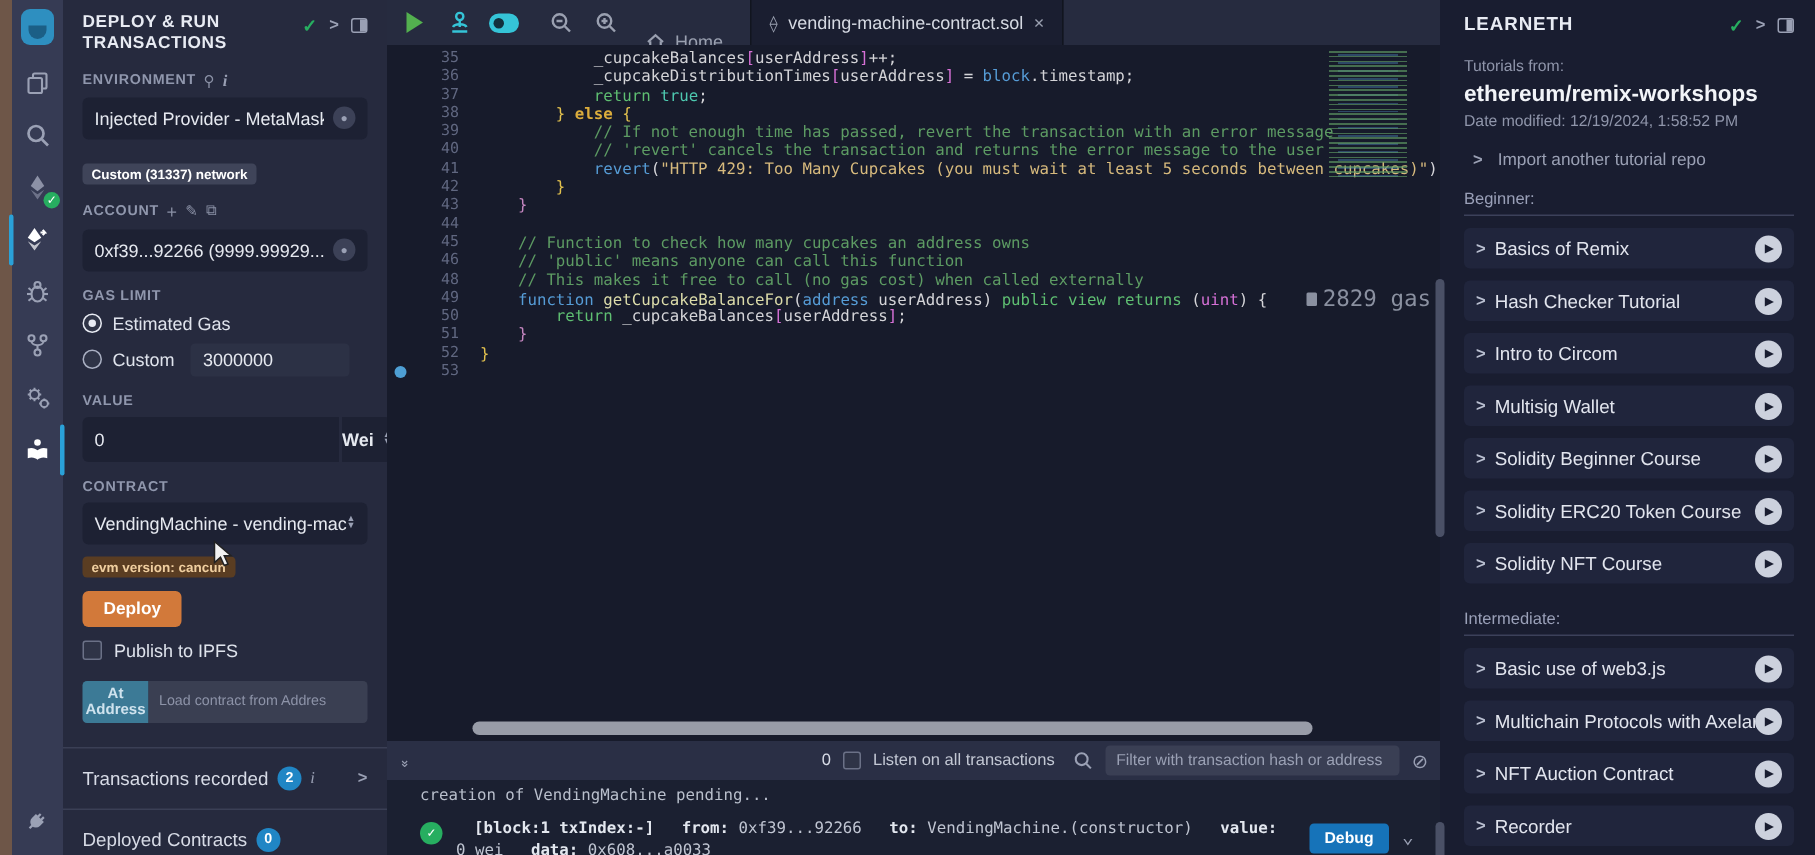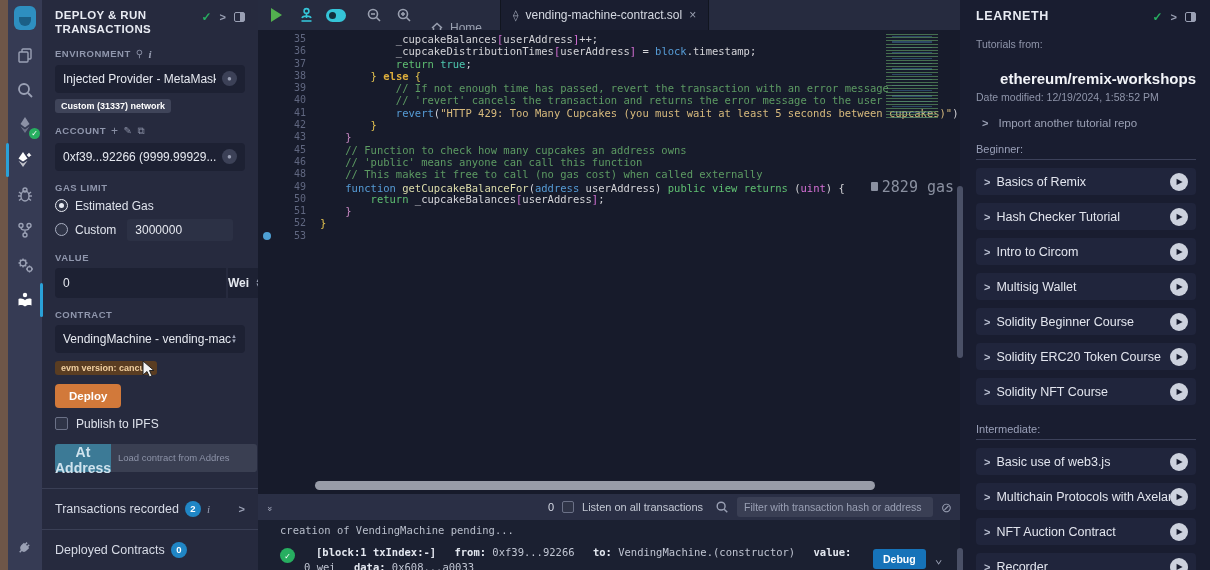--- a/index.html
+++ b/index.html
@@ -33,36 +33,36 @@
   .check-green { color:#27ae60; font-size:12px; font-weight:bold; }
   .chev { color:#9aa0b4; font-size:11px; font-weight:bold; }
   .winbox { width:11px; height:10px; border:1.5px solid #9aa0b4; border-radius:2px; position:relative; }
   .winbox::after{ content:""; position:absolute; right:0; top:0; bottom:0; width:4px; background:#9aa0b4; }
   .sec-label { font-size:9.5px; letter-spacing:.5px; color:#9097ad; margin:11px 0 5px; display:flex; align-items:center; gap:5px; font-weight:bold; }
   .sec-label .mini { font-size:10px; font-weight:normal; color:#8a90a5; }
   .mini-serif { font-family:"Liberation Serif", serif; font-style:italic; font-size:11px; color:#9aa0b4; }
   .select { background:#1d2133; border-radius:4px; height:28px; display:flex; align-items:center; padding:0 8px; color:#e6e9f0; font-size:12px; cursor:pointer; }
   .select .txt { white-space:nowrap; overflow:hidden; flex:1; }
   .dot-circle { width:15px; height:15px; border-radius:50%; background:#3c4157; flex:none; margin-left:6px; display:flex; align-items:center; justify-content:center; color:#9aa0b4; font-size:8px; }
-  .net-badge { display:inline-block; margin-top:6px; background:#3f4459; color:#fff; font-size:9px; font-weight:bold; padding:2px 6px; border-radius:3px; }
+  .net-badge { display:inline-block; margin-top:16px; background:#3f4459; color:#fff; font-size:9px; font-weight:bold; padding:2px 6px; border-radius:3px; }
   .radio-row { display:flex; align-items:center; gap:7px; margin:6px 0; color:#dfe3ec; font-size:12px; }
   .radio { width:13px; height:13px; border-radius:50%; border:1.5px solid #aab0c3; flex:none; position:relative; background:#2f3447; cursor:pointer; }
   .radio.sel { border-color:#e8ebf3; }
   .radio.sel::after { content:""; position:absolute; inset:3px; border-radius:50%; background:#e8ebf3; }
   .gas-input { background:#2c3145; border-radius:3px; height:22px; width:106px; color:#e6e9f0; font-size:12px; padding:0 8px; border:none; margin-left:4px; }
   .value-row { display:flex; gap:2px; }
   .value-input { flex:1; background:#1d2133; border:none; border-radius:4px 0 0 4px; height:30px; color:#e6e9f0; font-size:12px; padding:0 8px; }
   .unit-box { width:62px; background:#1d2133; border-radius:0 4px 4px 0; display:flex; align-items:center; justify-content:center; gap:6px; color:#e6e9f0; font-weight:bold; font-size:12px; cursor:pointer; }
   .stepper { display:flex; flex-direction:column; font-size:6px; color:#9aa0b4; line-height:5px; }
   .evm-badge { display:inline-block; margin-top:8px; background:#5a3d22; color:#f0cfa0; font-size:9px; font-weight:bold; padding:2px 6px; border-radius:3px; }
   .deploy-btn { margin-top:9px; background:#d2793a; border:none; color:#fff; font-weight:bold; font-size:11.5px; padding:6px 14px; border-radius:4px; cursor:pointer; }
   .pub-row { display:flex; align-items:center; gap:8px; margin-top:9px; color:#dfe3ec; font-size:12px; }
   .checkbox { width:13px; height:13px; border:1.5px solid #6b7187; border-radius:2px; background:#2f3447; cursor:pointer; }
   .ataddr-row { display:flex; margin-top:13px; }
-  .ataddr-btn { background:#3c7a96; color:#cfe3ee; font-weight:bold; font-size:14px; border:none; border-radius:3px 0 0 3px; width:86px; height:28px; cursor:pointer; }
+  .ataddr-btn { background:#3c7a96; color:#cfe3ee; font-weight:bold; font-size:10px; border:none; border-radius:3px 0 0 3px; width:86px; height:28px; cursor:pointer; }
   .ataddr-input { flex:1; background:#3a3f52; border:none; border-radius:0 3px 3px 0; height:28px; font-size:9.5px; color:#e6e9f0; padding:0 7px; }
   .ataddr-input::placeholder { color:#8d93a8; }
   .lp-row { display:flex; align-items:center; gap:6px; border-top:1px solid #3a3f55; margin:0 -13px; padding:12px 13px; font-size:12.5px; color:#d7dbe6; }
   .lp-row.first { margin-top:16px; }
   .count-badge { width:16px; height:16px; border-radius:50%; background:#2086c5; color:#fff; font-size:9.5px; font-weight:bold; display:flex; align-items:center; justify-content:center; }
   .lp-row .chev { margin-left:auto; }
 
   
   .main { width:702px; flex:none; display:flex; flex-direction:column; position:relative; }
   .topbar { height:30px; flex:none; background:#262b3f; display:flex; align-items:center; padding-left:8px; gap:10px; }
@@ -110,21 +110,21 @@
   .tx-text { width:560px; line-height:1.45; color:#c0c5d2; }
   .tx-text b { color:#e3e7ef;margin-left:12px; }
   .debug-btn { background:#1673b9; color:#fff; font-weight:bold; font-size:10.5px; border:none; border-radius:3px; padding:4px 10px; cursor:pointer; margin-top:4px; font-family:"Liberation Sans",sans-serif; }
   .tx-chev { color:#9aa0b4; font-size:13px; margin-top:6px; cursor:pointer; }
 
   
   .right-panel { width:250px; flex:none; background:#191d30; padding:8px 14px 0 16px; overflow:hidden; }
   .rp-head { display:flex; align-items:center; }
   .rp-title { font-weight:bold; font-size:12.5px; letter-spacing:.6px; color:#e8ebf3; }
   .rp-sub { color:#8f95aa; font-size:10.5px; margin-top:14px; }
-  .rp-repo { color:#f2f4f8; font-size:15px; font-weight:bold; margin-top:20px;text-align:right; }
+  .rp-repo { color:#f2f4f8; font-size:15px; font-weight:bold; margin-top:4px; }
   .rp-date { color:#8f95aa; font-size:10.5px; margin-top:4px; }
   .rp-import { display:flex; gap:10px; color:#9aa0b4; font-size:11.5px; margin:14px 0 4px 6px; cursor:pointer; }
   .tut-label { font-size:11px; color:#9aa0b8; border-bottom:1px solid #3c415a; padding:10px 0 4px; margin-bottom:8px; }
   .tut-item { background:#20253c; border-radius:4px; height:27px; display:flex; align-items:center; padding:0 8px; margin-bottom:8px; cursor:pointer; }
   .tut-item .tchev { color:#b9bfd0; font-size:11px; font-weight:bold; margin-right:6px; }
   .tut-item .tlabel { font-size:12.5px; color:#e2e5ee; white-space:nowrap; overflow:hidden; flex:1; }
   .tplay { width:18px; height:18px; border-radius:50%; background:#ccd1dd; color:#191d30; display:flex; align-items:center; justify-content:center; font-size:8px; flex:none; padding-left:1px; cursor:pointer; }
 
   
   .vscroll-thumb { position:absolute; width:6px; background:#4a5066; border-radius:3px; z-index:5; cursor:pointer; }
@@ -343,20 +343,21 @@
       <div class="code-wrap" id="code-lines">
           <div class="code-line"><span class="gut"></span><span class="lnum">35</span><span class="lcode"><span class="c-w">            _cupcakeBalances</span><span class="c-pink">[</span><span class="c-w">userAddress</span><span class="c-pink">]</span><span class="c-w">++;</span></span></div>
           <div class="code-line"><span class="gut"></span><span class="lnum">36</span><span class="lcode"><span class="c-w">            _cupcakeDistributionTimes</span><span class="c-pink">[</span><span class="c-w">userAddress</span><span class="c-pink">]</span><span class="c-w"> = </span><span class="c-kw">block</span><span class="c-w">.timestamp;</span></span></div>
           <div class="code-line"><span class="gut"></span><span class="lnum">37</span><span class="lcode"><span class="c-w">            </span><span class="c-ret">return</span><span class="c-w"> </span><span class="c-teal">true</span><span class="c-w">;</span></span></div>
           <div class="code-line"><span class="gut"></span><span class="lnum">38</span><span class="lcode"><span class="c-w">        </span><span class="c-gold">} </span><span class="c-else">else</span><span class="c-gold"> {</span></span></div>
           <div class="code-line"><span class="gut"></span><span class="lnum">39</span><span class="lcode"><span class="c-com">            // If not enough time has passed, revert the transaction with an error message</span></span></div>
           <div class="code-line"><span class="gut"></span><span class="lnum">40</span><span class="lcode"><span class="c-com">            // 'revert' cancels the transaction and returns the error message to the user</span></span></div>
           <div class="code-line"><span class="gut"></span><span class="lnum">41</span><span class="lcode"><span class="c-w">            </span><span class="c-kw">revert</span><span class="c-w">(</span><span class="c-str">"HTTP 429: Too Many Cupcakes (you must wait at least 5 seconds between cupcakes)"</span><span class="c-w">);</span></span></div>
           <div class="code-line"><span class="gut"></span><span class="lnum">42</span><span class="lcode"><span class="c-w">        </span><span class="c-gold">}</span></span></div>
           <div class="code-line"><span class="gut"></span><span class="lnum">43</span><span class="lcode"><span class="c-w">    </span><span class="c-purp">}</span></span></div>
+          <div class="code-line"><span class="gut"></span><span class="lnum">44</span><span class="lcode"></span></div>
           <div class="code-line"><span class="gut"></span><span class="lnum">45</span><span class="lcode"><span class="c-com">    // Function to check how many cupcakes an address owns</span></span></div>
           <div class="code-line"><span class="gut"></span><span class="lnum">46</span><span class="lcode"><span class="c-com">    // 'public' means anyone can call this function</span></span></div>
           <div class="code-line"><span class="gut"></span><span class="lnum">48</span><span class="lcode"><span class="c-com">    // This makes it free to call (no gas cost) when called externally</span></span></div>
           <div class="code-line"><span class="gut"></span><span class="lnum">49</span><span class="lcode"><span class="c-w">    </span><span class="c-kw">function</span><span class="c-w"> </span><span class="c-fn">getCupcakeBalanceFor</span><span class="c-w">(</span><span class="c-kw">address</span><span class="c-w"> userAddress) </span><span class="c-green">public view</span><span class="c-w"> </span><span class="c-green">returns</span><span class="c-w"> (</span><span class="c-pink">uint</span><span class="c-w">) {</span><span class="gas-note">2829 gas</span></span></div>
           <div class="code-line"><span class="gut"></span><span class="lnum">50</span><span class="lcode"><span class="c-w">        </span><span class="c-ret">return</span><span class="c-w"> _cupcakeBalances</span><span class="c-pink">[</span><span class="c-w">userAddress</span><span class="c-pink">]</span><span class="c-w">;</span></span></div>
           <div class="code-line"><span class="gut"></span><span class="lnum">51</span><span class="lcode"><span class="c-w">    </span><span class="c-purp">}</span></span></div>
           <div class="code-line"><span class="gut"></span><span class="lnum">52</span><span class="lcode"><span class="c-gold">}</span></span></div>
           <div class="code-line"><span class="gut"><span class="bp"></span></span><span class="lnum">53</span><span class="lcode"></span></div>
         </div>
       <div class="minimap"></div>

